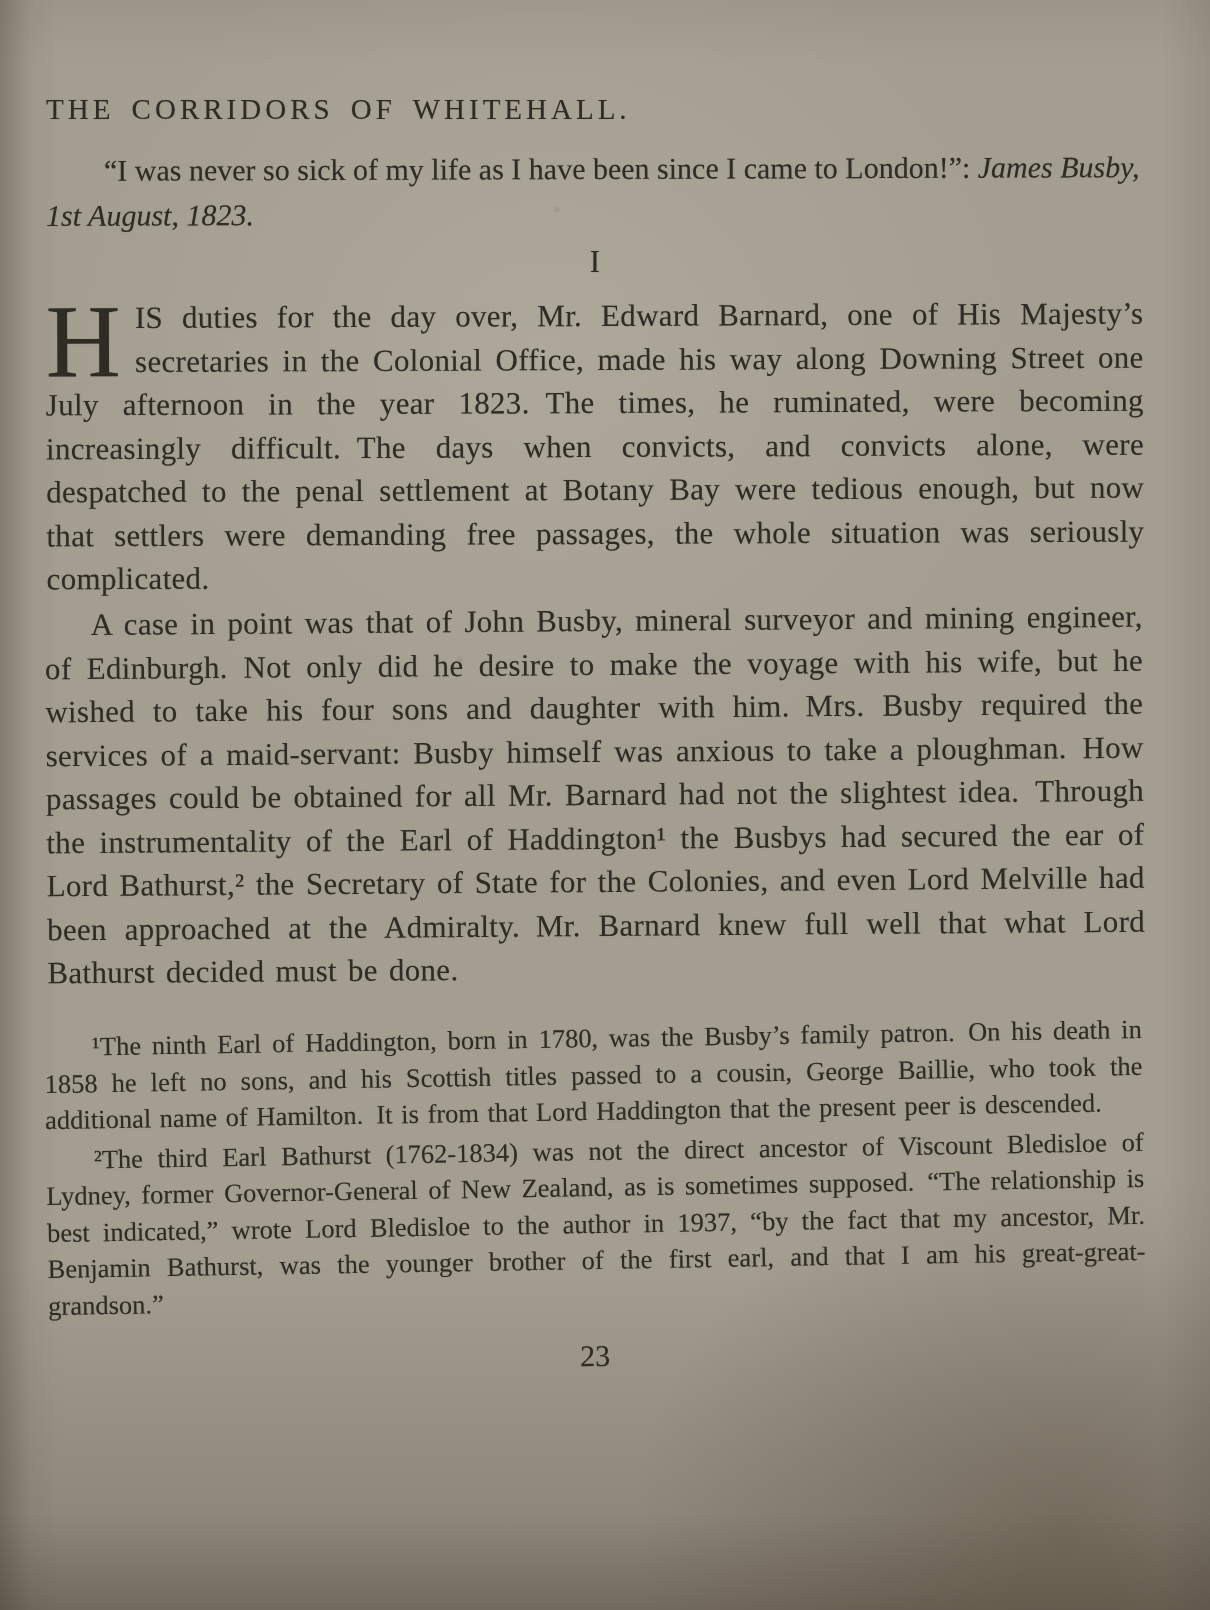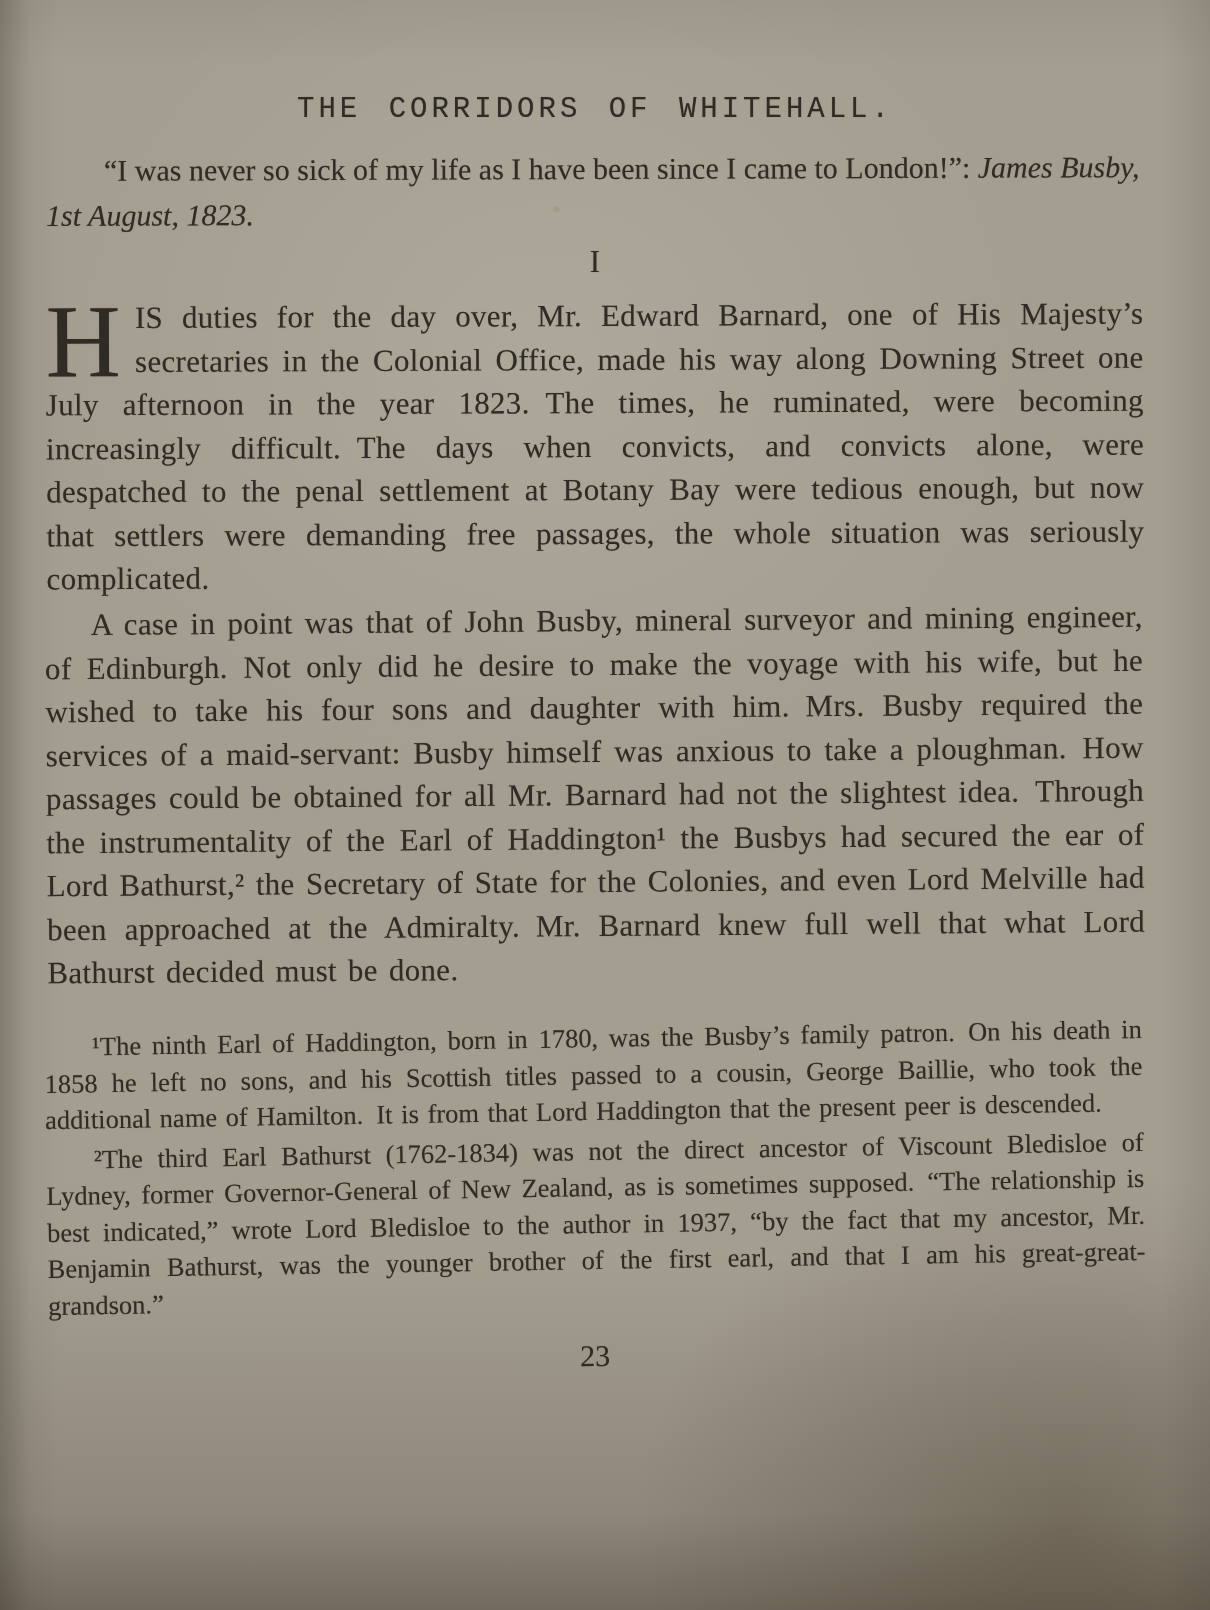--- a/index.html
+++ b/index.html
@@ -27,26 +27,25 @@
   .chapter-title {
     margin: 0;
     text-align: center;
     font-size: 43px;
     font-weight: normal;
     letter-spacing: 4px;
     word-spacing: 10px;
   }
   .section-title {
     margin: 25px 0 0 0;
-    text-align: center;
+    text-align: left;
     font-size: 29px;
     font-weight: normal;
     letter-spacing: 4px;
     word-spacing: 6px;
-    font-family: Liberation Mono, monospace;
   }
 
   .epigraph {
     margin: 20px 0 0 0;
     font-size: 30px;
     line-height: 45px;
     text-indent: 58px;
     transform: rotate(-0.2deg);
   }
   .epigraph .attribution { font-style: italic; }

